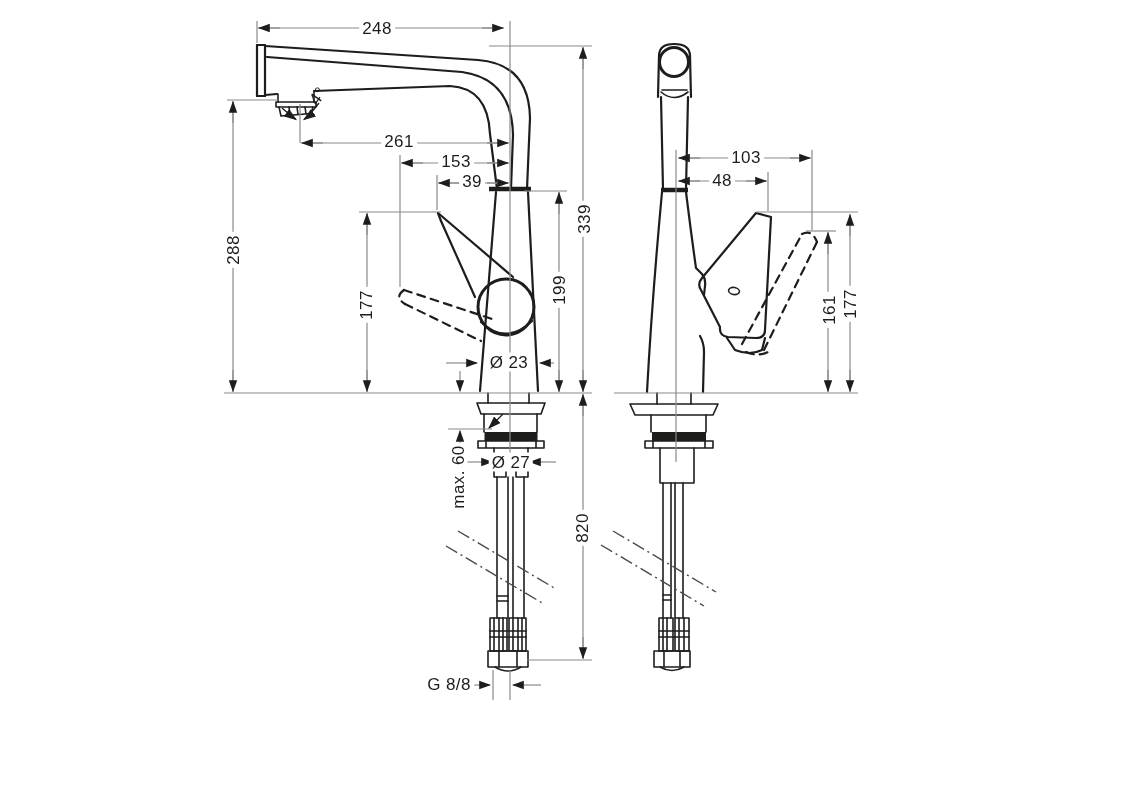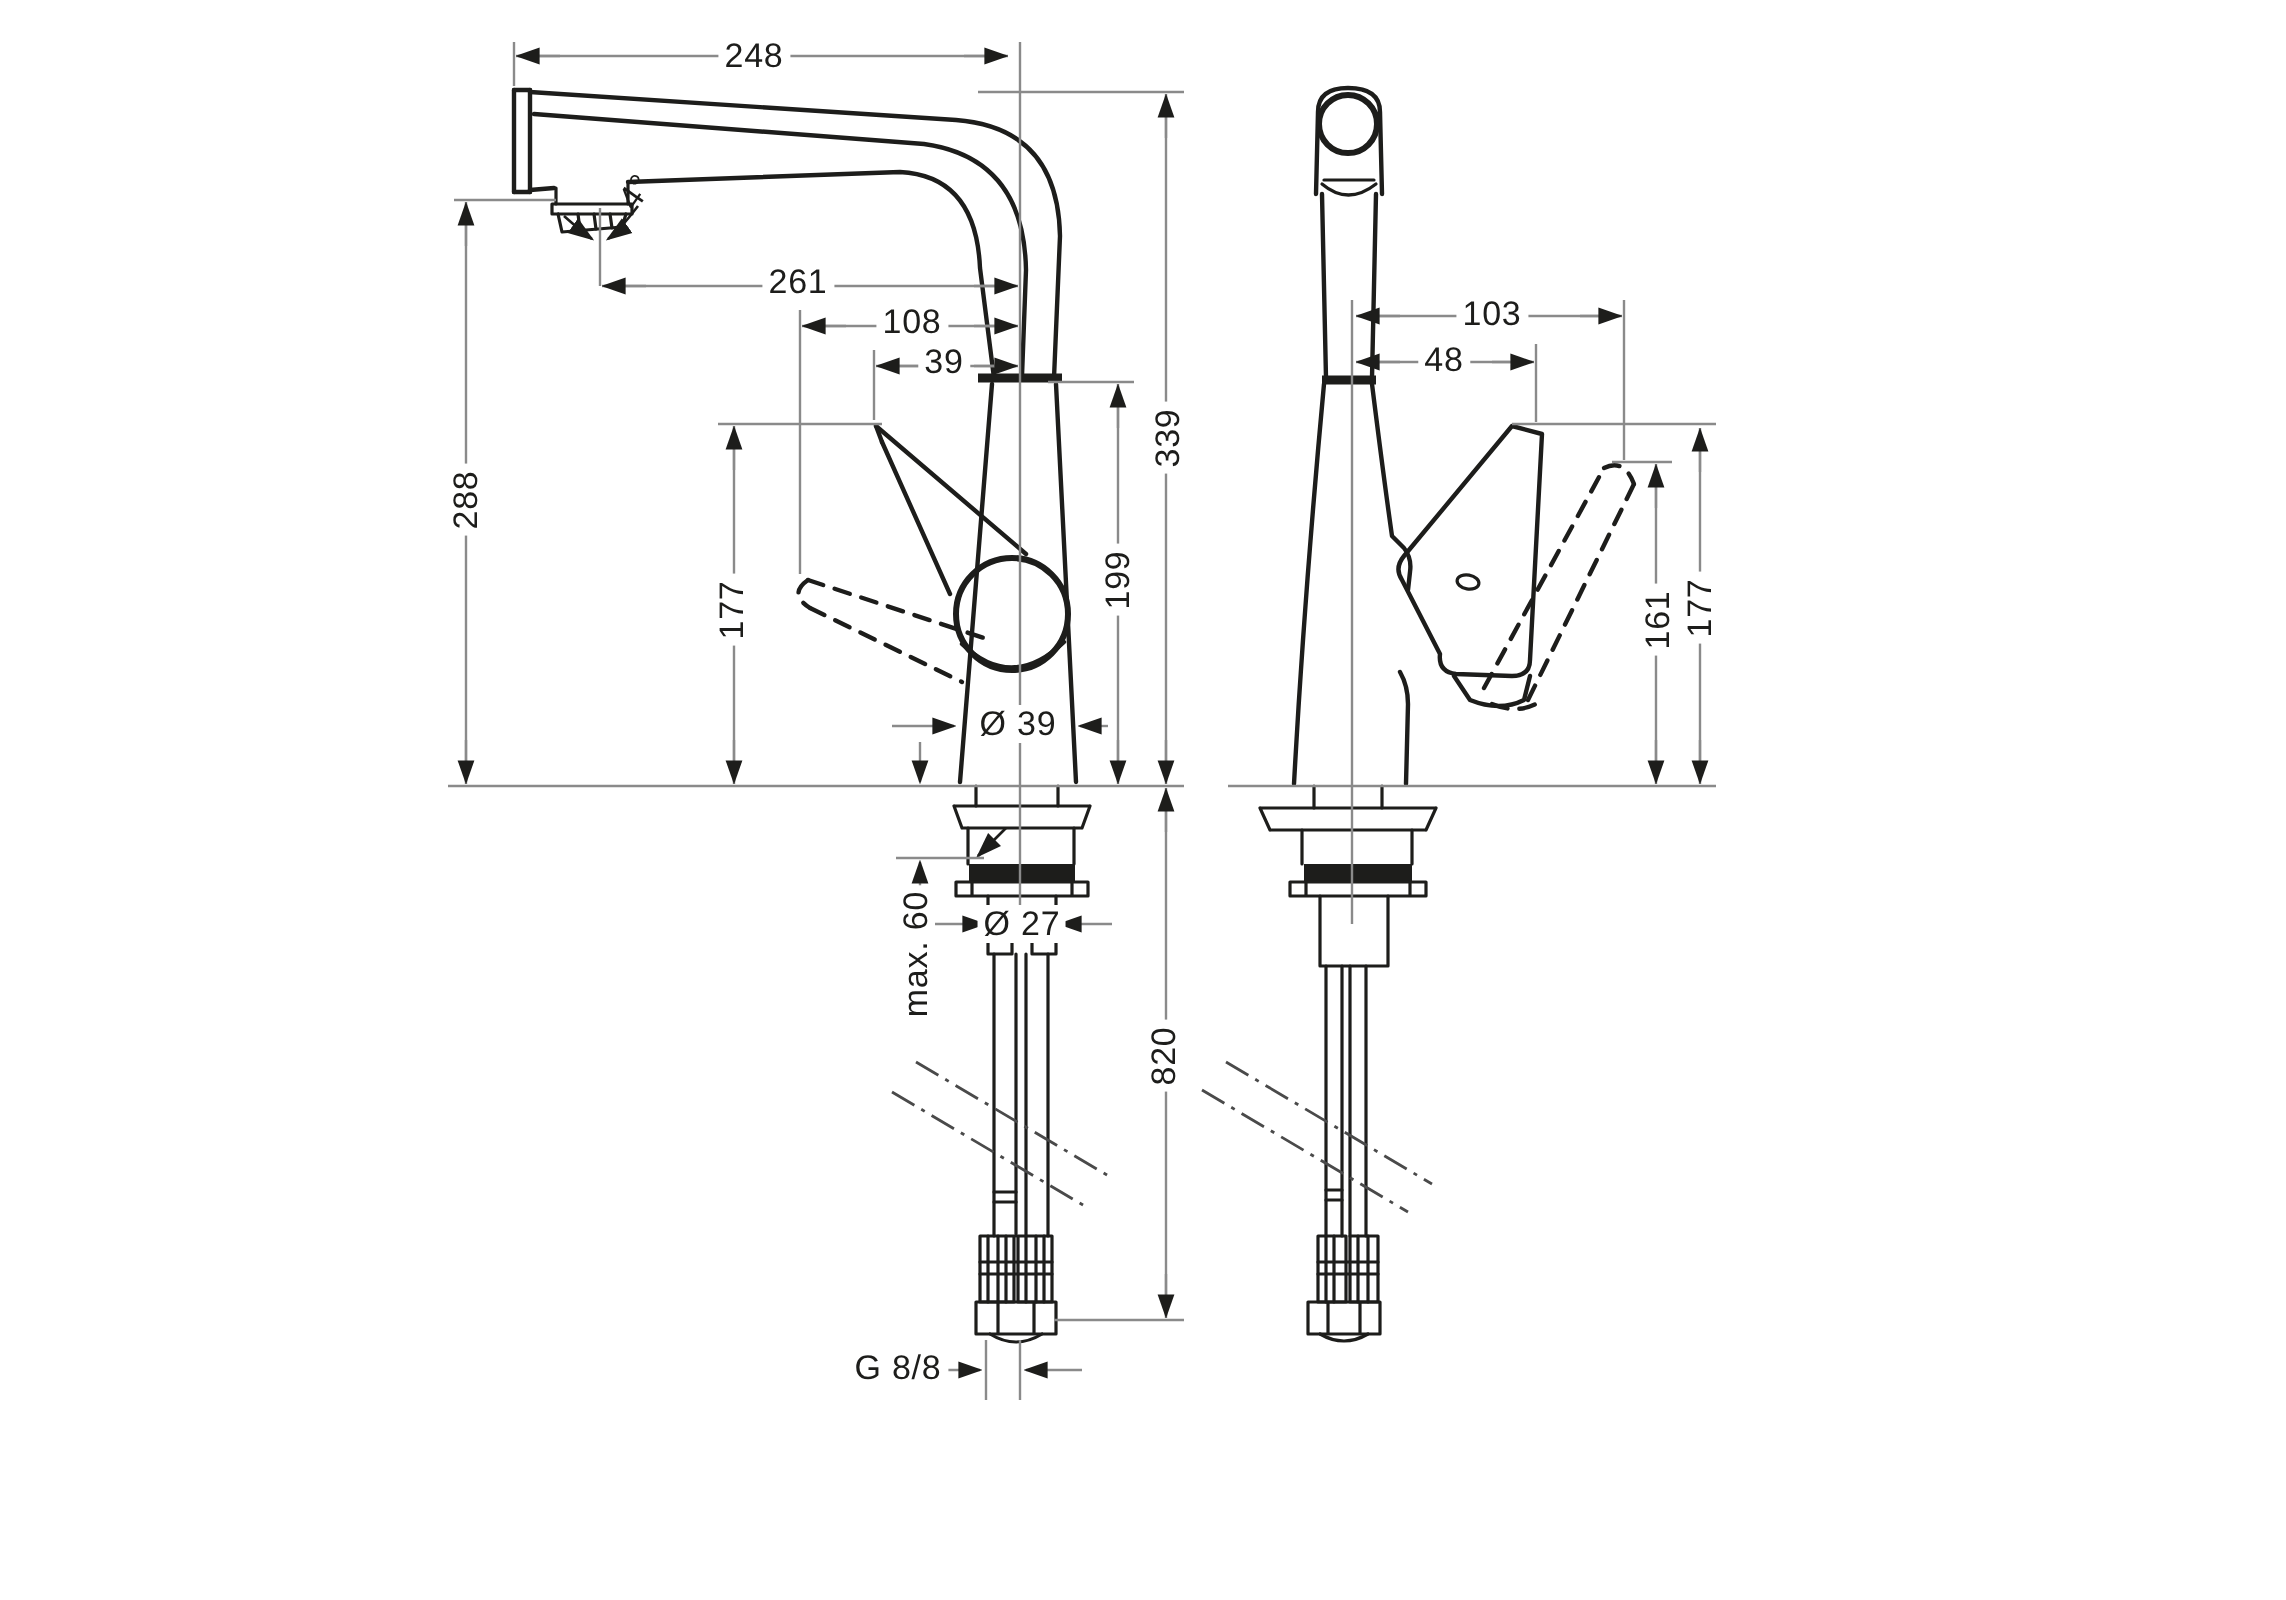--- a/index.html
+++ b/index.html
@@ -210,27 +210,27 @@
       <path class="ar" d="M 850,236 L 850,215"></path>
           <path class="ar" d="M 850,370 L 850,391"></path>
       <path class="d" d="M 614,393 L 858,393"></path>
     </g>
   </g>
 </svg>
 
 <div class="lbl" style="left:377px;top:28px">248</div>
 <div class="lbl r55" style="left:318px;top:96px">4°</div>
 <div class="lbl" style="left:399px;top:141px">261</div>
-<div class="lbl" style="left:456px;top:161px">108</div>
+<div class="lbl" style="left:456px;top:161px">153</div>
 <div class="lbl" style="left:472px;top:181px">39</div>
 <div class="lbl rot" style="left:233px;top:250px">288</div>
 <div class="lbl rot" style="left:366px;top:305px">177</div>
 <div class="lbl rot" style="left:559px;top:290px">199</div>
 <div class="lbl rot" style="left:584px;top:219px">339</div>
-<div class="lbl" style="left:509px;top:362px">Ø 39</div>
+<div class="lbl" style="left:509px;top:362px">Ø 23</div>
 <div class="lbl rot" style="left:458px;top:477px">max. 60</div>
 <div class="lbl" style="left:511px;top:462px">Ø 27</div>
 <div class="lbl rot" style="left:582px;top:528px">820</div>
 <div class="lbl" style="left:449px;top:684px">G 8/8</div>
 <div class="lbl" style="left:746px;top:157px">103</div>
 <div class="lbl" style="left:722px;top:180px">48</div>
 <div class="lbl rot" style="left:829px;top:310px">161</div>
 <div class="lbl rot" style="left:850px;top:304px">177</div>
 
 </div>

